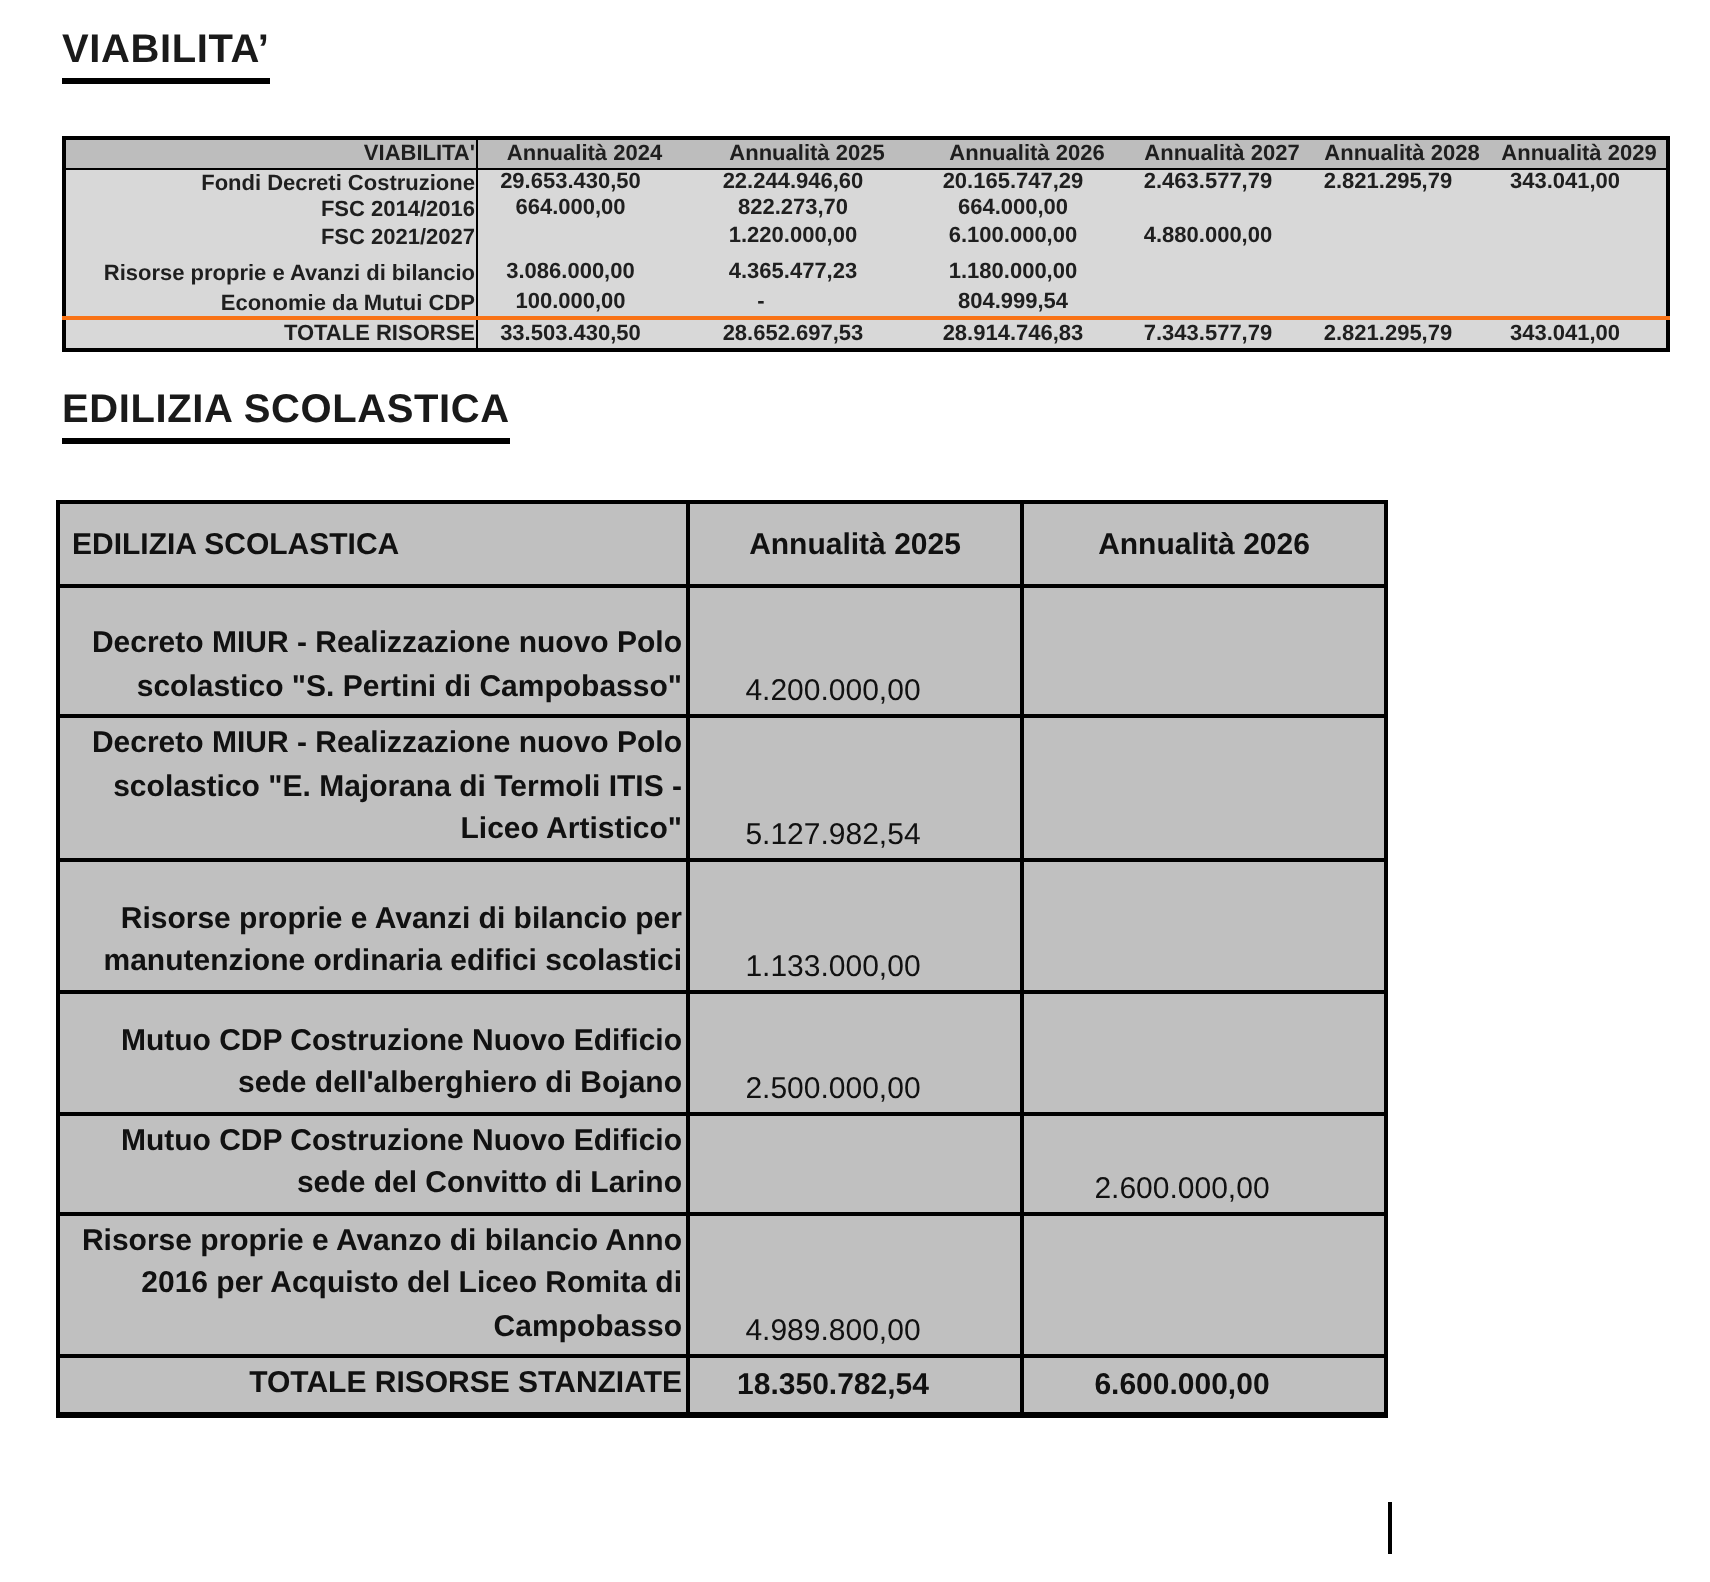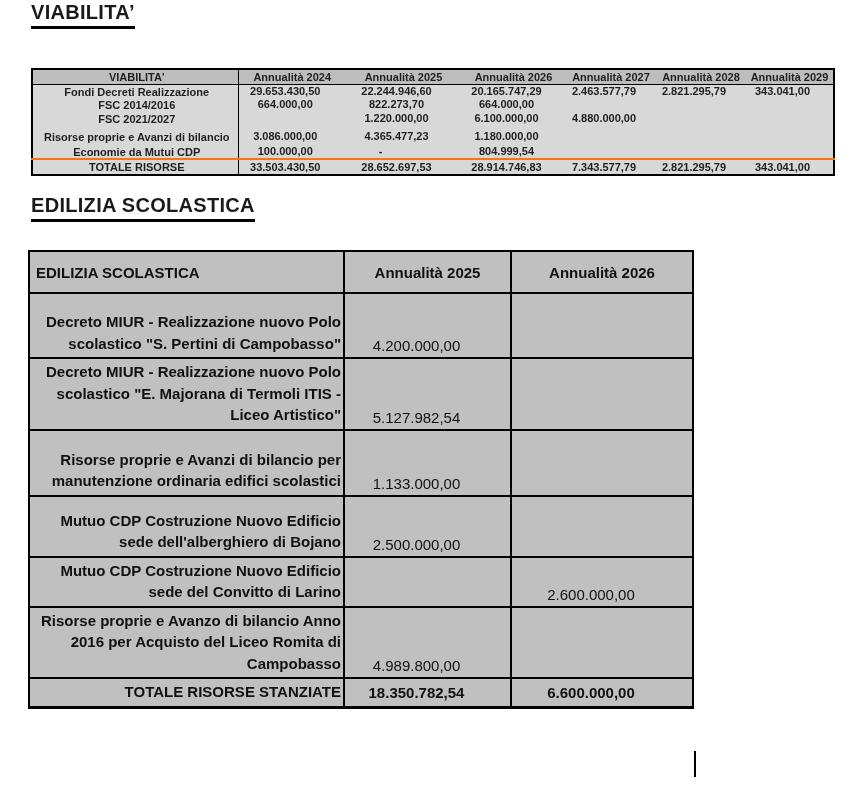--- a/index.html
+++ b/index.html
@@ -8,39 +8,39 @@
     background:#ffffff; overflow:hidden;
     font-family:"Liberation Sans", sans-serif;
     color:#1a1a1a;
   }
   .title {
     position:absolute; left:31px;
     font-weight:bold; font-size:20px; letter-spacing:0.3px;
     border-bottom:3px solid #000; padding-bottom:2px;
     white-space:nowrap;
   }
-  #title-viabilita { top:1px; }
+  #title-viabilita { top:14px; }
   #title-edilizia { top:194px; }
 
   
   #table1 {
     position:absolute; left:31px; top:68px;
     width:802px; table-layout:fixed; border-collapse:collapse;
     background:#d8d8d8; border:2px solid #000;
     font-size:11px; font-weight:bold; color:#1f1f1f;
   }
   #table1 th, #table1 td {
     padding:0; line-height:12px; white-space:nowrap; overflow:hidden;
     vertical-align:bottom;
   }
   #table1 th {
     background:#bdbdbd; border-bottom:1px solid #000;
     text-align:center; vertical-align:middle;
   }
-  #table1 .lbl { text-align:center; padding-left:3px; border-right:1px solid #000;margin-left:32px; }
+  #table1 .lbl { text-align:right; padding-left:3px; border-right:1px solid #000;margin-left:32px; }
   #table1 td.num { text-align:center; padding-right:14px; padding-bottom:1px; }
   #table1 td.dash { padding-right:46px; }
   #table1 tr.total td { border-top:2px solid #f97316; vertical-align:middle; }
 
   
   #table2 {
     position:absolute; left:28px; top:250px;
     width:664px; table-layout:fixed; border-collapse:collapse;
     background:#c0c0c0; border:2px solid #000;
     font-size:15px; color:#111;
@@ -90,21 +90,21 @@
         <th>Annualità 2024</th>
         <th>Annualità 2025</th>
         <th>Annualità 2026</th>
         <th>Annualità 2027</th>
         <th>Annualità 2028</th>
         <th>Annualità 2029</th>
       </tr>
     </thead>
     <tbody>
       <tr style="height:14px">
-        <td class="lbl">Fondi Decreti Realizzazione</td>
+        <td class="lbl">Fondi Decreti Costruzione</td>
         <td class="num">29.653.430,50</td>
         <td class="num">22.244.946,60</td>
         <td class="num">20.165.747,29</td>
         <td class="num">2.463.577,79</td>
         <td class="num">2.821.295,79</td>
         <td class="num">343.041,00</td>
       </tr>
       <tr style="height:13px">
         <td class="lbl">FSC 2014/2016</td>
         <td class="num">664.000,00</td>

